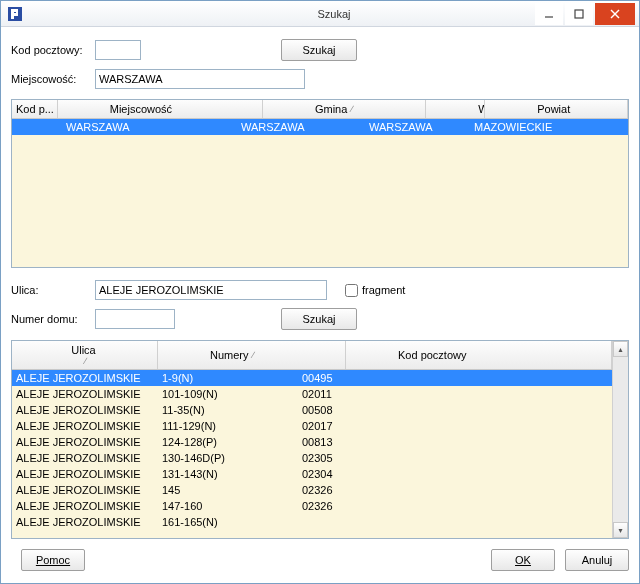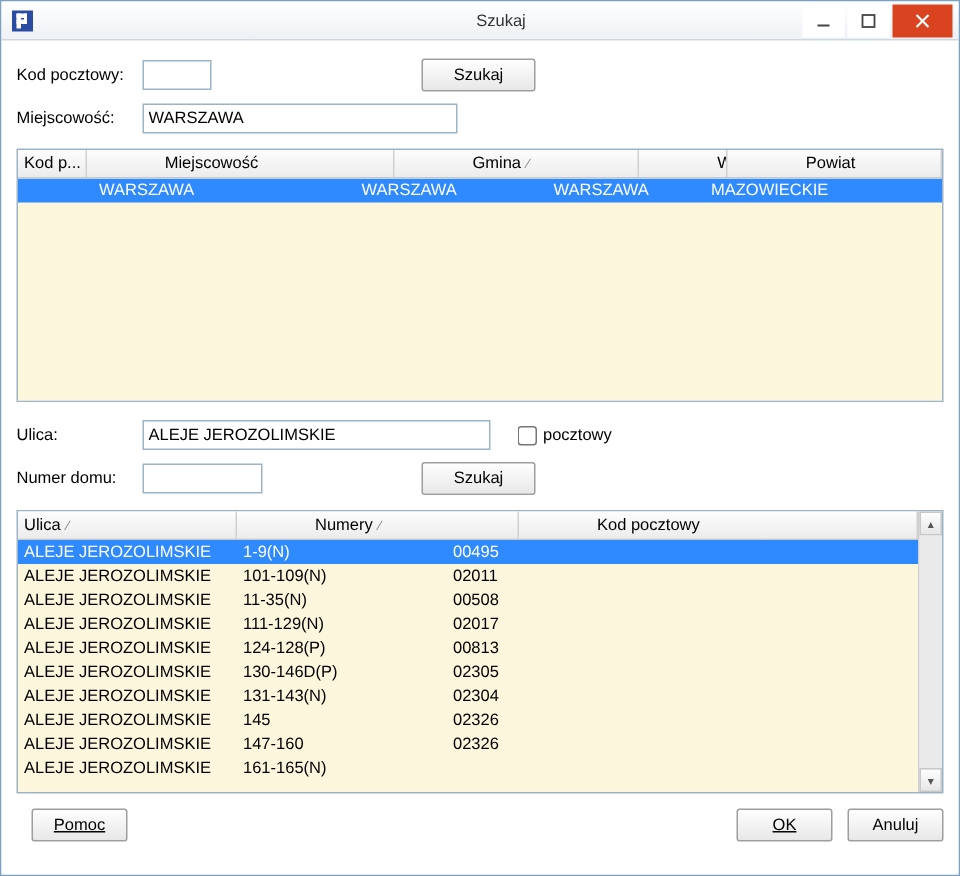--- a/index.html
+++ b/index.html
@@ -87,21 +87,21 @@
 
   
   .ct .c0 { width:50px; }
   .ct .c1 { width:175px; }
   .ct .c2 { width:128px; }
   .ct .c3 { width:105px; }
   .ct .c4 { flex:1; }
   .ct .tbody { height:148px; overflow:hidden; }
 
   
-  .st .c0 { width:146px; }
+  .st .c0 { width:146px;flex-direction:column; }
   .st .c1 { width:140px; }
   .st .c2 { flex:1; }
   .st .tbody { height:168px; overflow:hidden; }
   .st { display:flex; }
   .st .grid { flex:1; }
 
   .scrollbar {
     width:16px; background:#f0f0f0; border-left:1px solid #d0d0d0;
     display:flex; flex-direction:column;
   }
@@ -191,21 +191,21 @@
         </div>
     </div>
 
     <div style="height:8px"></div>
 
     <div class="form-row">
       <label class="lbl-street">Ulica:</label>
       <input class="text street-input" value="ALEJE JEROZOLIMSKIE" style="">
       <span class="frag-wrap">
         <input type="checkbox" style="">
-        <label>pocztowy</label>
+        <label>fragment</label>
       </span>
     </div>
 
     <div class="form-row">
       <label class="lbl-hn">Numer domu:</label>
       <input class="text hn-input" value="" style="">
       <div style="flex:0 0 106px"></div>
       <button class="push wide">Szukaj</button>
     </div>
 

